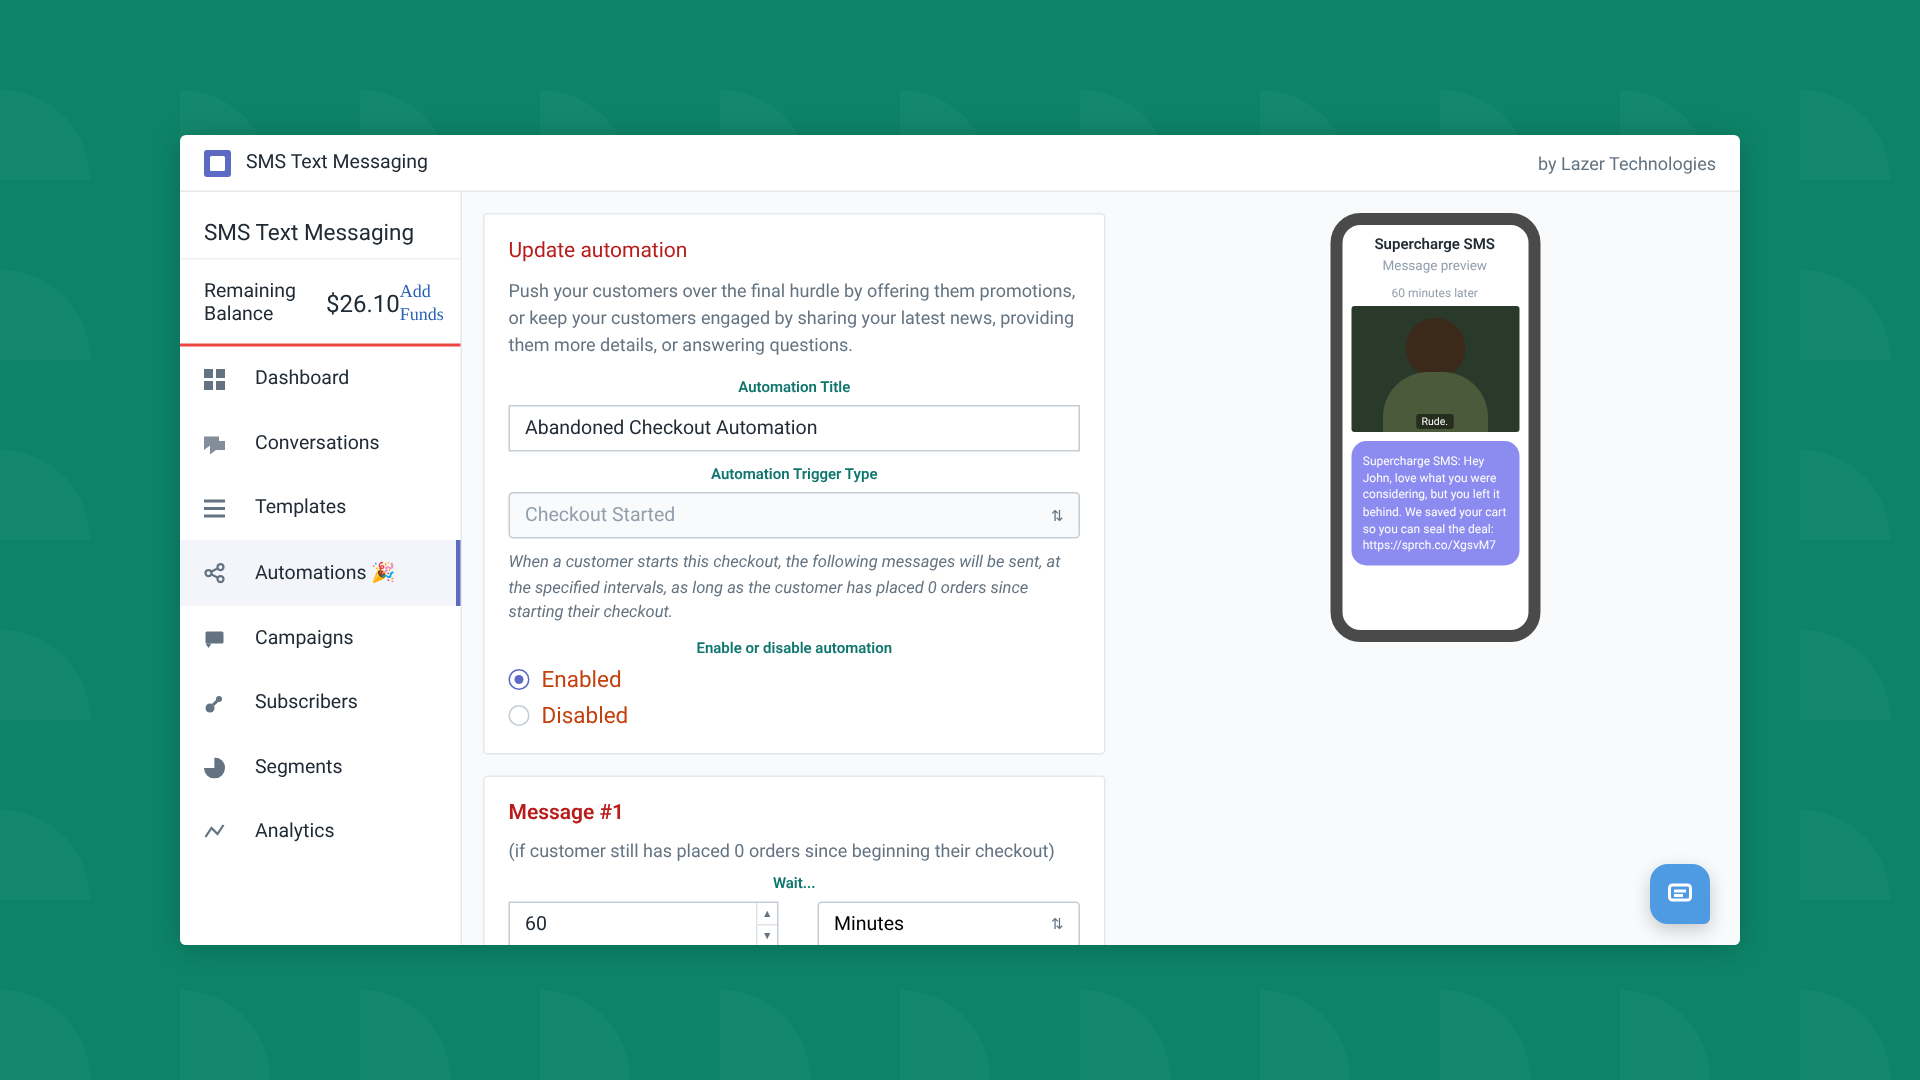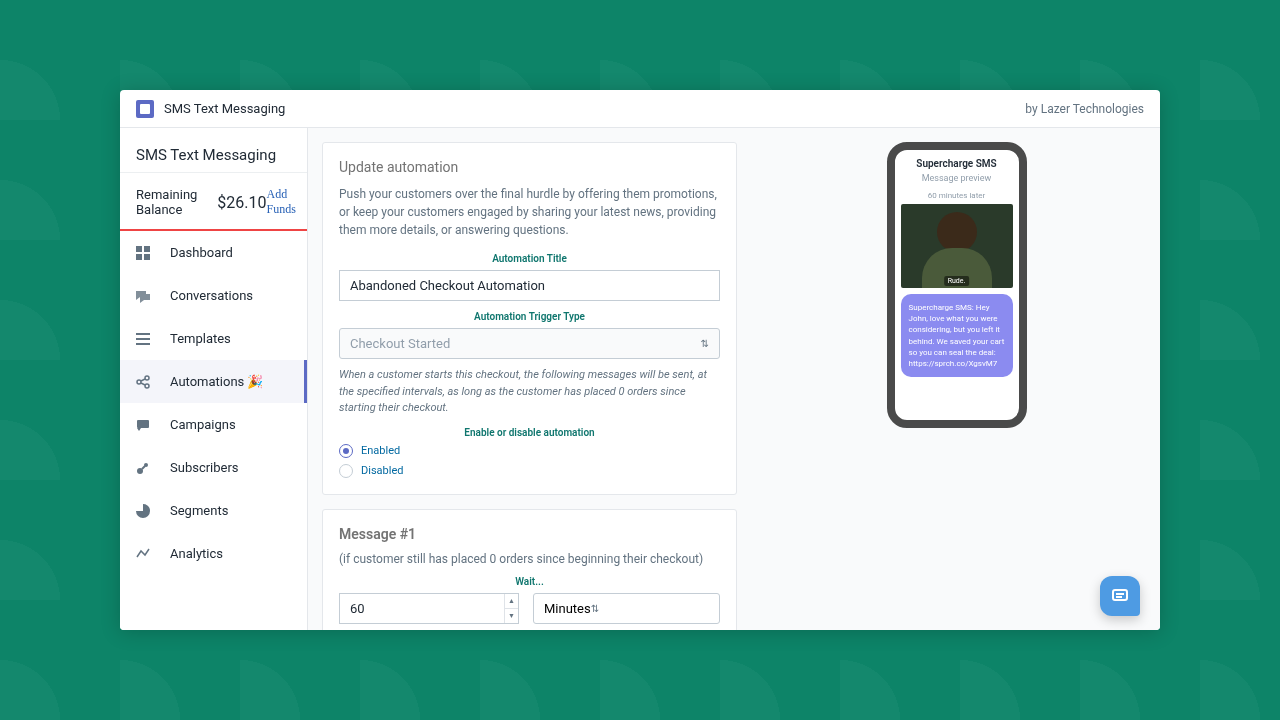--- a/index.html
+++ b/index.html
@@ -22,41 +22,41 @@
 .balance-amt { font-size: 16px; color: #212b36; }
 .add-funds { font-size: 12px; color: #2962b6; cursor: pointer; font-family: Liberation Serif, serif; }
 .nav-list { display: flex; flex-direction: column; }
 .nav-item { display: flex; align-items: center; gap: 20px; padding: 14px 16px; font-size: 13px; color: #212b36; cursor: pointer; position: relative; }
 .nav-item.active { background: #f4f5fa; }
 .nav-item.active::after { content: ""; position: absolute; right: 0; top: 0; bottom: 0; width: 3px; background: #5c6ac4; }
 .nav-icon { width: 14px; height: 14px; display: flex; align-items: center; justify-content: center; color: #637381; }
 .main-content { flex: 1; background: #f9fafb; display: flex; padding: 14px; gap: 30px; overflow: hidden; }
 .form-col { width: 415px; display: flex; flex-direction: column; gap: 14px; }
 .card { background: #fff; border: 1px solid #e4e7eb; border-radius: 3px; padding: 16px; }
-.card-title { font-size: 14px; color: #737373; margin-bottom: 10px; font-weight: 400; }
+.card-title { font-size: 14px; color: #b91c1c; margin-bottom: 10px; font-weight: 400; }
 .card-desc { font-size: 12px; color: #637381; line-height: 1.5; margin-bottom: 14px; }
 .field-label { font-size: 10px; color: #0f766e; font-weight: 600; margin-bottom: 6px; margin-top: 10px; text-align: center; }
 .field-label:first-of-type { margin-top: 0; }
 .text-input { width: 100%; padding: 7px 10px; font-size: 13px; border: 1px solid #c4cdd5; border-radius: 0; color: #212b36; }
 .select-box { width: 100%; padding: 7px 10px; font-size: 13px; border: 1px solid #c4cdd5; border-radius: 3px; background: #f9fafb; color: #919eab; display: flex; justify-content: space-between; align-items: center; cursor: pointer; }
 .select-box .caret { font-size: 10px; color: #637381; }
 .help-text { font-size: 11px; color: #637381; font-style: italic; line-height: 1.5; margin-top: 8px; }
 .radio-row { display: flex; align-items: center; gap: 8px; margin-top: 6px; }
 .radio-circle { width: 14px; height: 14px; border-radius: 50%; border: 1px solid #c4cdd5; display: flex; align-items: center; justify-content: center; }
 .radio-circle.selected { border-color: #5c6ac4; }
 .radio-circle.selected::after { content: ""; width: 6px; height: 6px; border-radius: 50%; background: #5c6ac4; }
-.radio-label { font-size: 11px; color: #0369a1; }
+.radio-label { font-size: 15px; color: #c2410c; }
 .sub-desc { font-size: 12px; color: #637381; margin-bottom: 10px; }
 .wait-row { display: flex; gap: 14px; }
 .number-input-wrap { position: relative; flex: 0 0 180px; }
 .number-input-wrap .text-input { padding-right: 20px; }
 .spinner { position: absolute; right: 1px; top: 1px; bottom: 1px; width: 14px; display: flex; flex-direction: column; border-left: 1px solid #dfe3e8; }
 .spinner div { flex: 1; display: flex; align-items: center; justify-content: center; font-size: 7px; color: #637381; cursor: pointer; }
 .spinner div:first-child { border-bottom: 1px solid #dfe3e8; }
-.unit-select { flex: 1; padding: 7px 10px; font-size: 13px; border: 1px solid #c4cdd5; border-radius: 3px; background: #fff; display: flex; justify-content: flex-start; align-items: center; cursor: pointer; }
+.unit-select { flex: 1; padding: 7px 10px; font-size: 13px; border: 1px solid #c4cdd5; border-radius: 3px; background: #fff; display: flex; justify-content: space-between; align-items: center; cursor: pointer; margin-left: 12px; }
 .preview-col { flex: 1; display: flex; justify-content: center; padding-top: 0px; }
 .phone { width: 140px; height: 286px; border: 8px solid #4a4a4a; border-radius: 20px; background: #fff; overflow: hidden; position: relative; }
 .phone-title { text-align: center; font-size: 10px; color: #212b36; padding: 8px 0 4px; font-weight: 600; }
 .phone-sub { text-align: center; font-size: 9px; color: #919eab; padding-bottom: 4px; }
 .phone-timer { text-align: center; font-size: 8px; color: #919eab; padding: 4px 0; }
 .phone-img { margin: 0 6px; height: 84px; background: #2a3a2a; border-radius: 2px; position: relative; overflow: hidden; }
 .phone-img-face { position: absolute; left: 50%; top: 8px; transform: translateX(-50%); width: 40px; height: 40px; border-radius: 50%; background: #3b2a1a; }
 .phone-img-body { position: absolute; left: 50%; bottom: 0; transform: translateX(-50%); width: 70px; height: 40px; border-radius: 30px 30px 0 0; background: #4a5a3a; }
 .phone-img-label { position: absolute; bottom: 2px; left: 50%; transform: translateX(-50%); font-size: 7px; color: #fff; background: rgba(0,0,0,0.5); padding: 1px 4px; border-radius: 2px; }
 .phone-bubble { margin: 6px; background: #8b8bf0; color: #fff; font-size: 8px; padding: 8px; border-radius: 10px; line-height: 1.4; word-wrap: break-word; }

